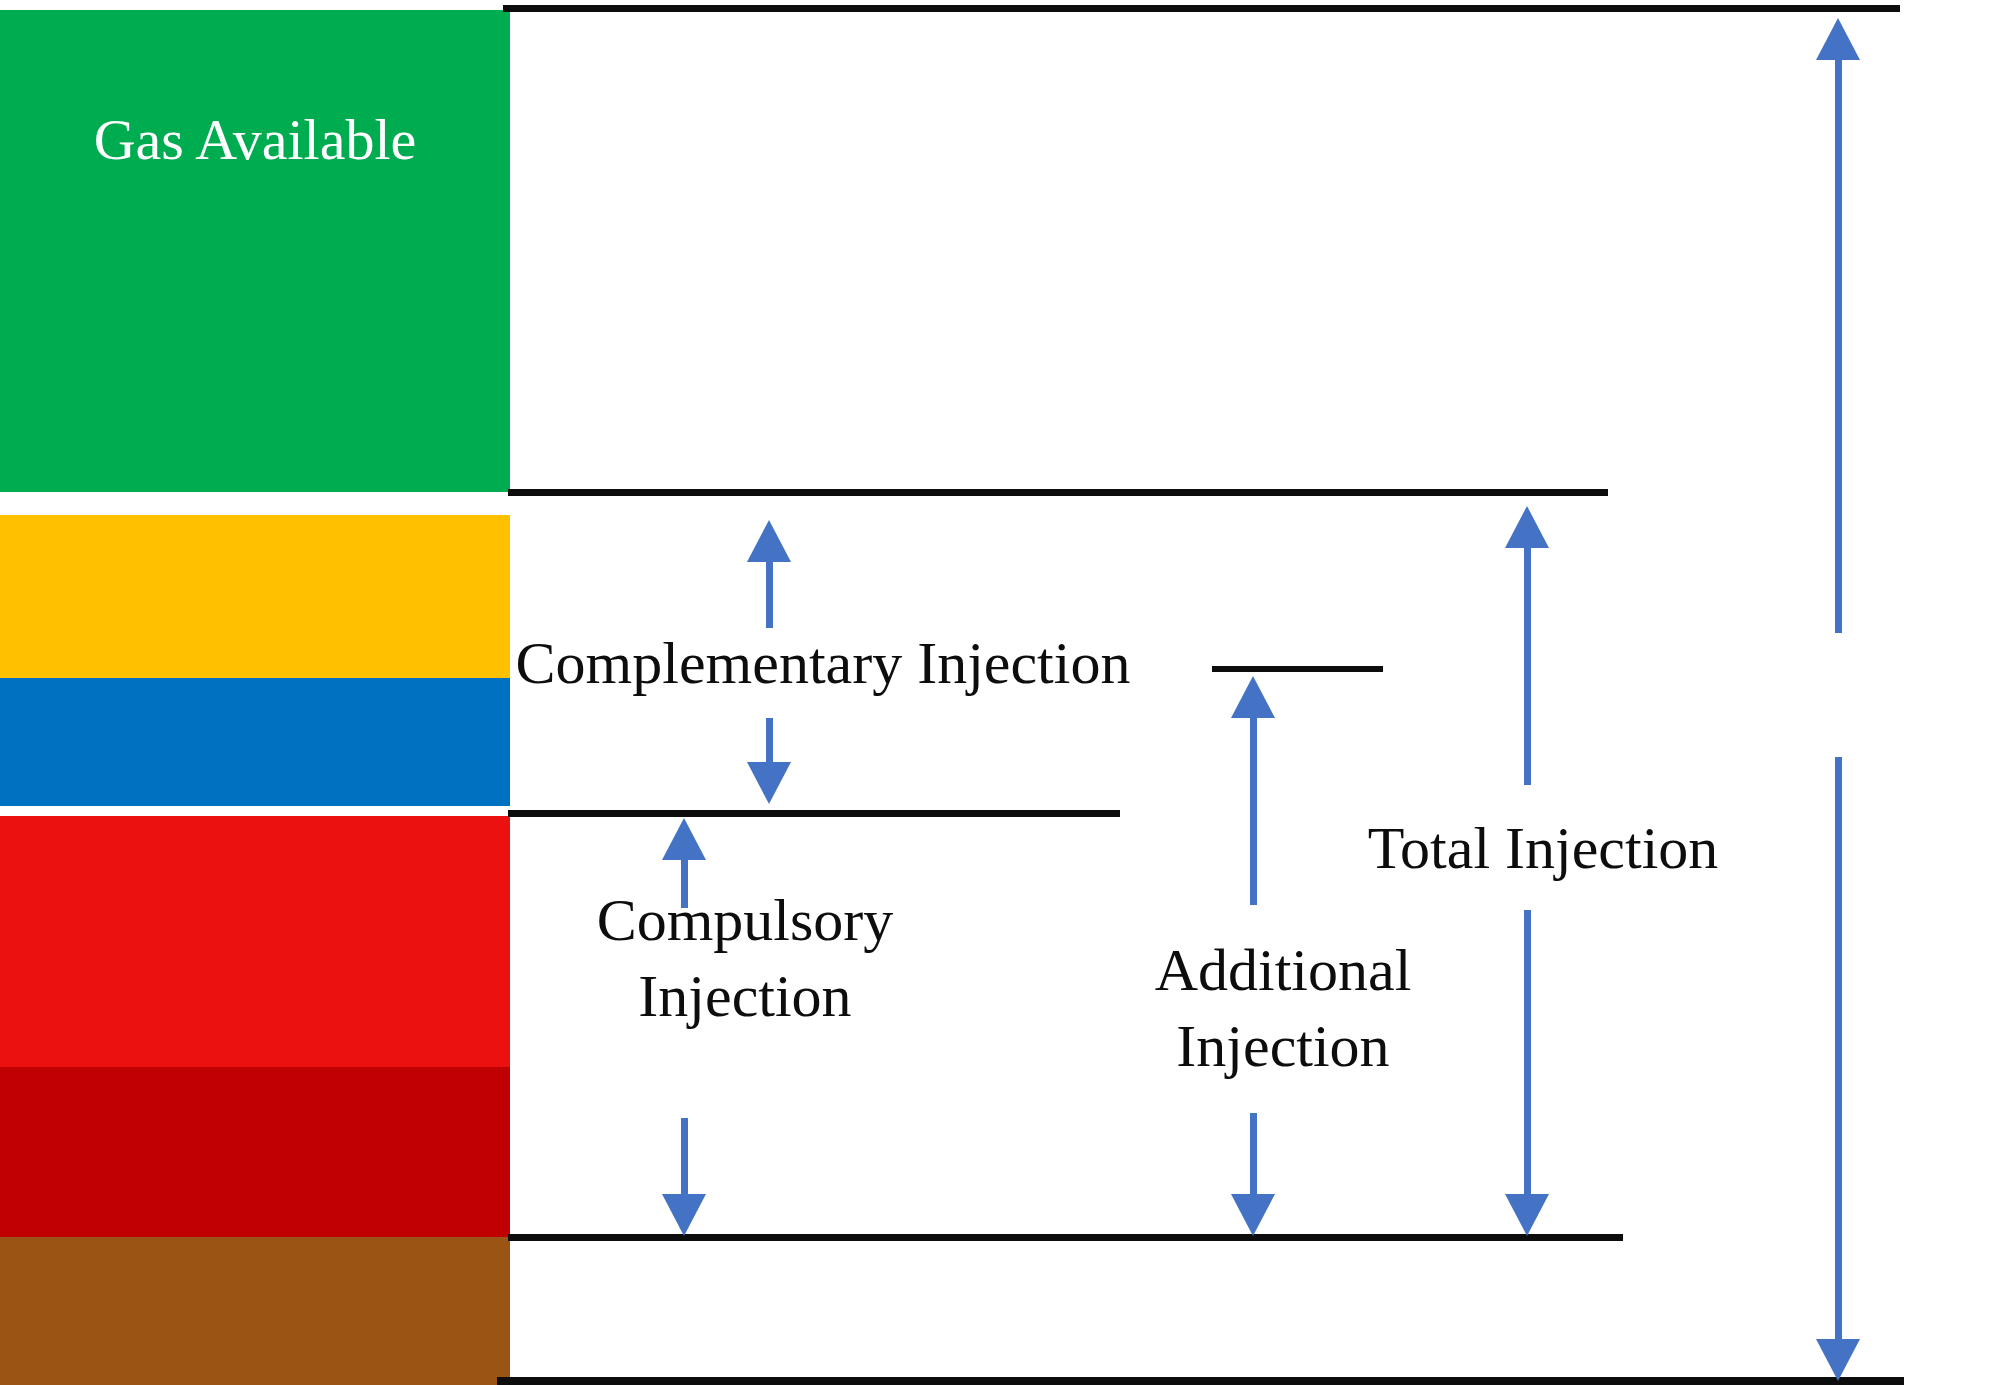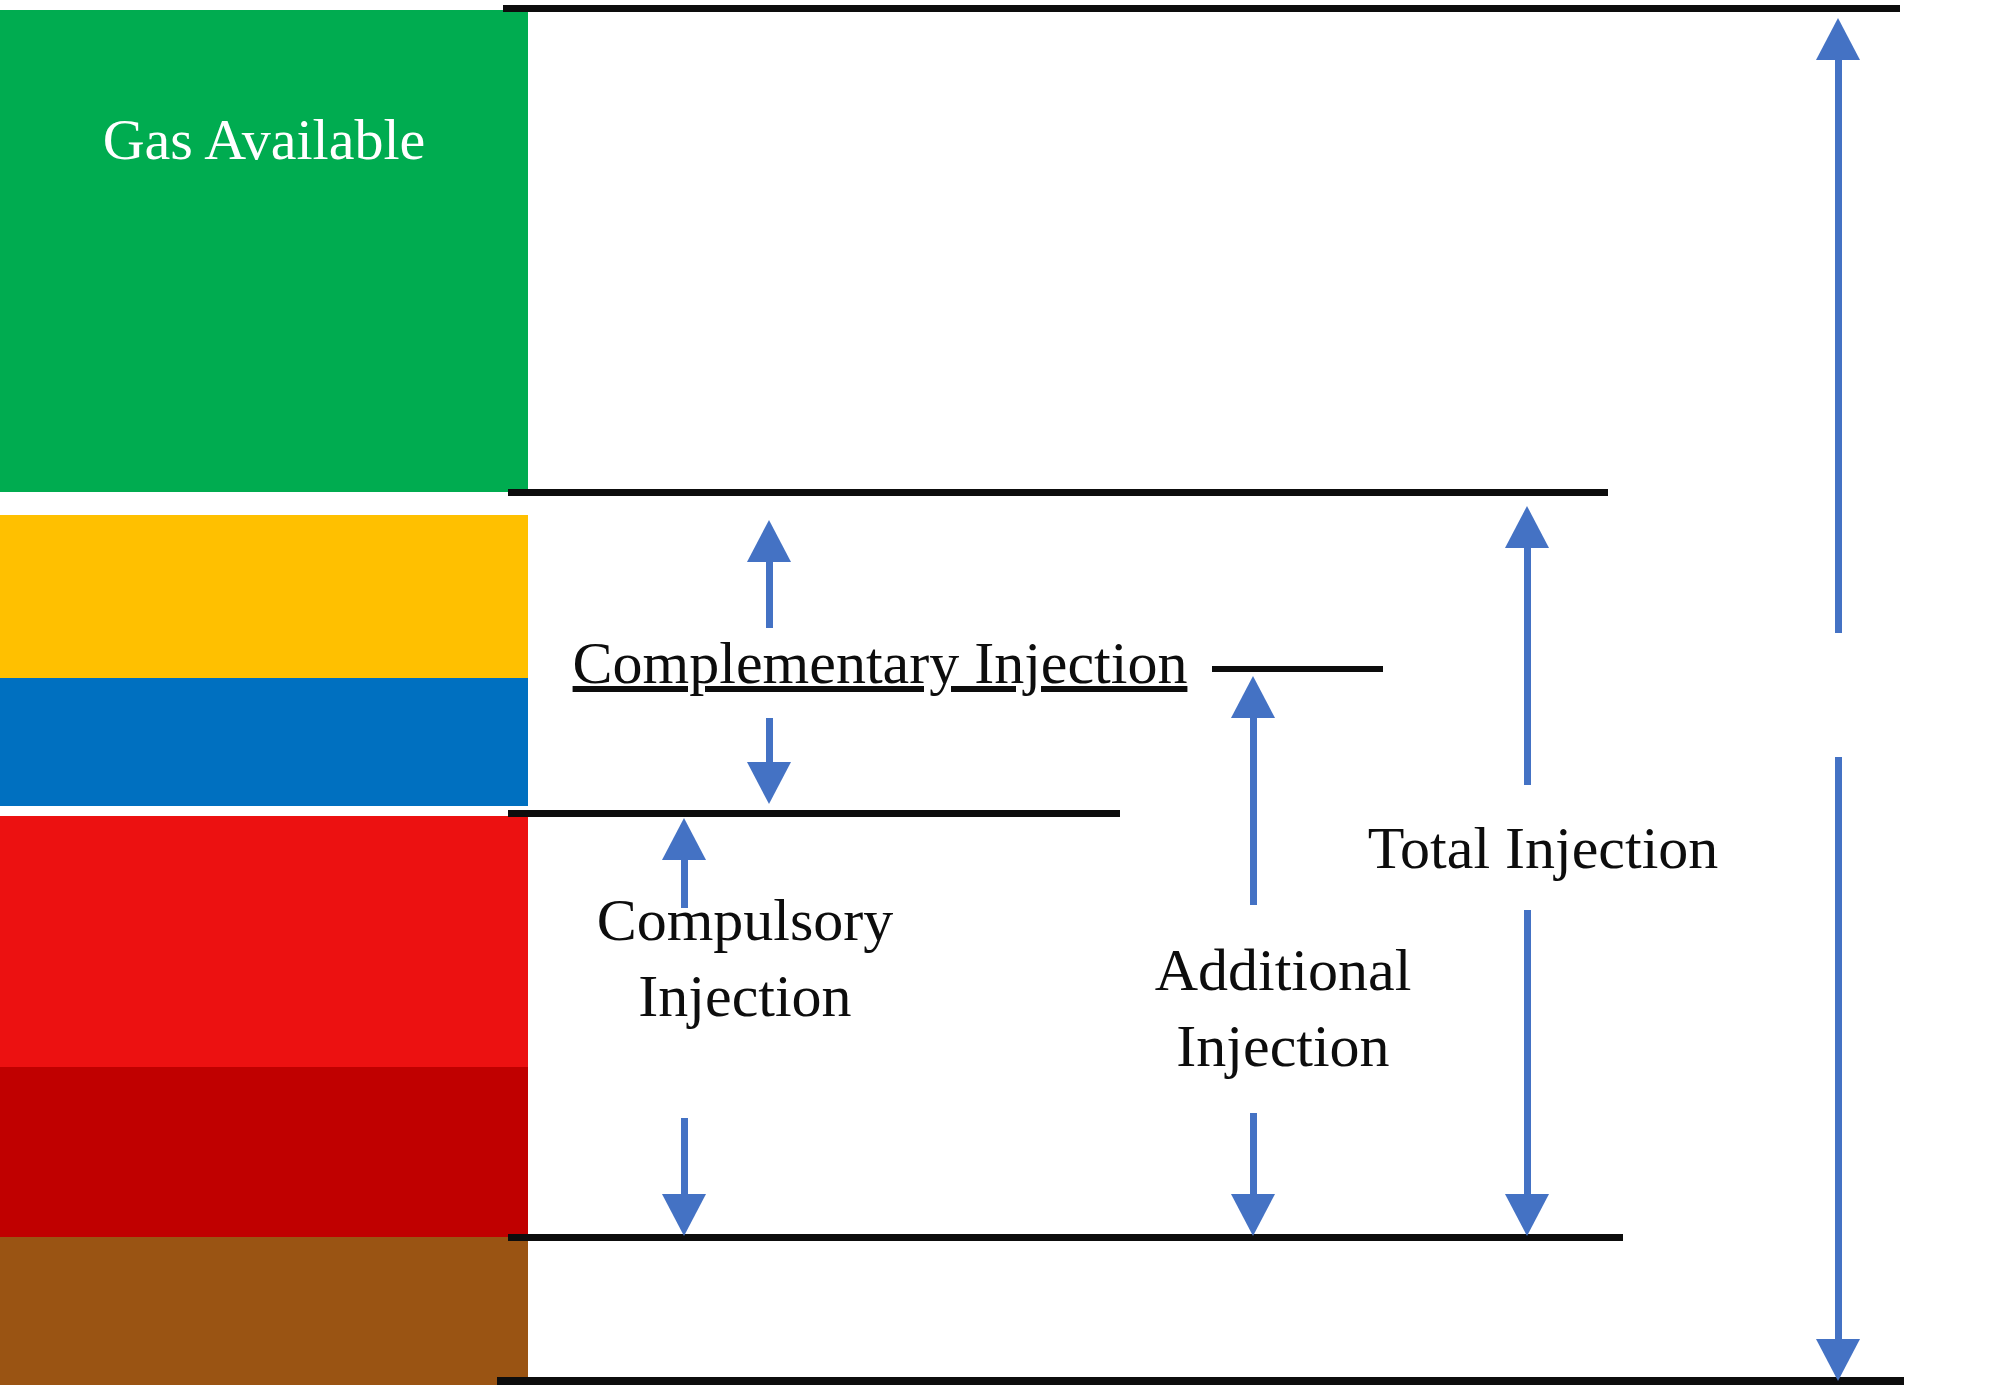--- a/index.html
+++ b/index.html
@@ -1,21 +1,21 @@
 <!DOCTYPE html>
 <html style="--arrow: #4472C4; --line: #0D0D0D;"><head>
 <meta charset="utf-8">
 <style>
   html,body{margin:0;padding:0;background:#ffffff;}
   .canvas{
     position:relative;width:2000px;height:1385px;background:#ffffff;overflow:hidden;
     font-family:"Liberation Serif","DejaVu Serif",serif;
   }
   
-  .block{position:absolute;left:0;width:510px;padding-left:18px;}
+  .block{position:absolute;left:0;width:510px;}
   .block-label{
     position:absolute;left:0;width:100%;text-align:center;
     font-size:46px;line-height:53px;
   }
   .lbl-gas{top:98px;font-size:58px;line-height:64px;color:#ffffff;}
   .lbl-econ{top:531px;color:#141414;}
   .lbl-add{top:700px;color:#eef6ff;}
   
   .hline{position:absolute;height:7px;background:var(--line,#0d0d0d);}
   
@@ -63,21 +63,21 @@
     
   </div>
 
   <div class="hline" style="left:503px;top:5px;width:1397px;"></div>
   <div class="hline" style="left:508px;top:489px;width:1100px;"></div>
   <div class="hline" style="left:1212px;top:666px;width:171px;height:6px;"></div>
   <div class="hline" style="left:508px;top:810px;width:612px;"></div>
   <div class="hline" style="left:508px;top:1234px;width:1115px;"></div>
   <div class="hline" style="left:497px;top:1377px;width:1407px;height:8px;"></div>
 
-  <div class="ann" style="left:880px;top:663px;text-decoration:underline;">Complementary Injection</div>
+  <div class="ann" style="left:823px;top:663px;">Complementary Injection</div>
 
   <div class="ann" style="left:745px;top:958px;">
     <div>Compulsory</div>
     <div>Injection</div>
   </div>
 
   <div class="ann" style="left:1283px;top:1008px;">
     <div>Additional</div>
     <div>Injection</div>
   </div>

